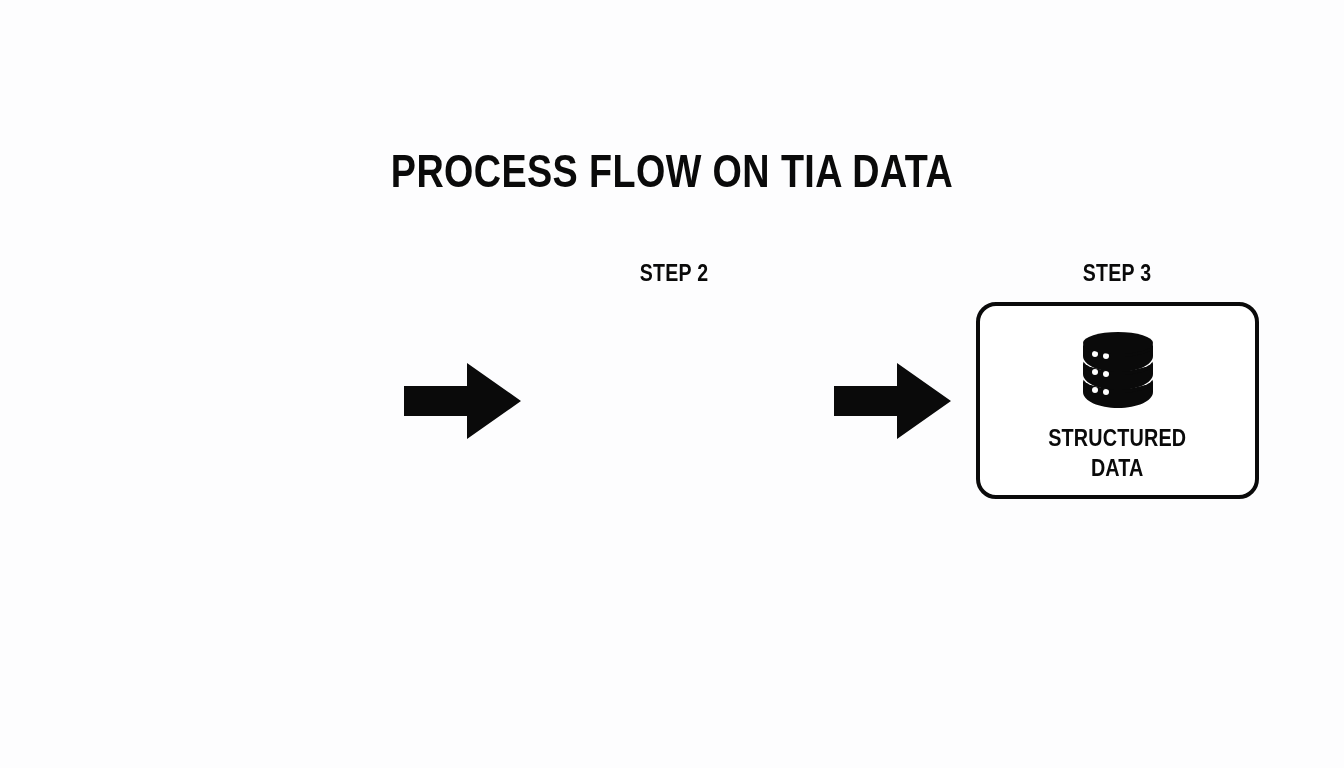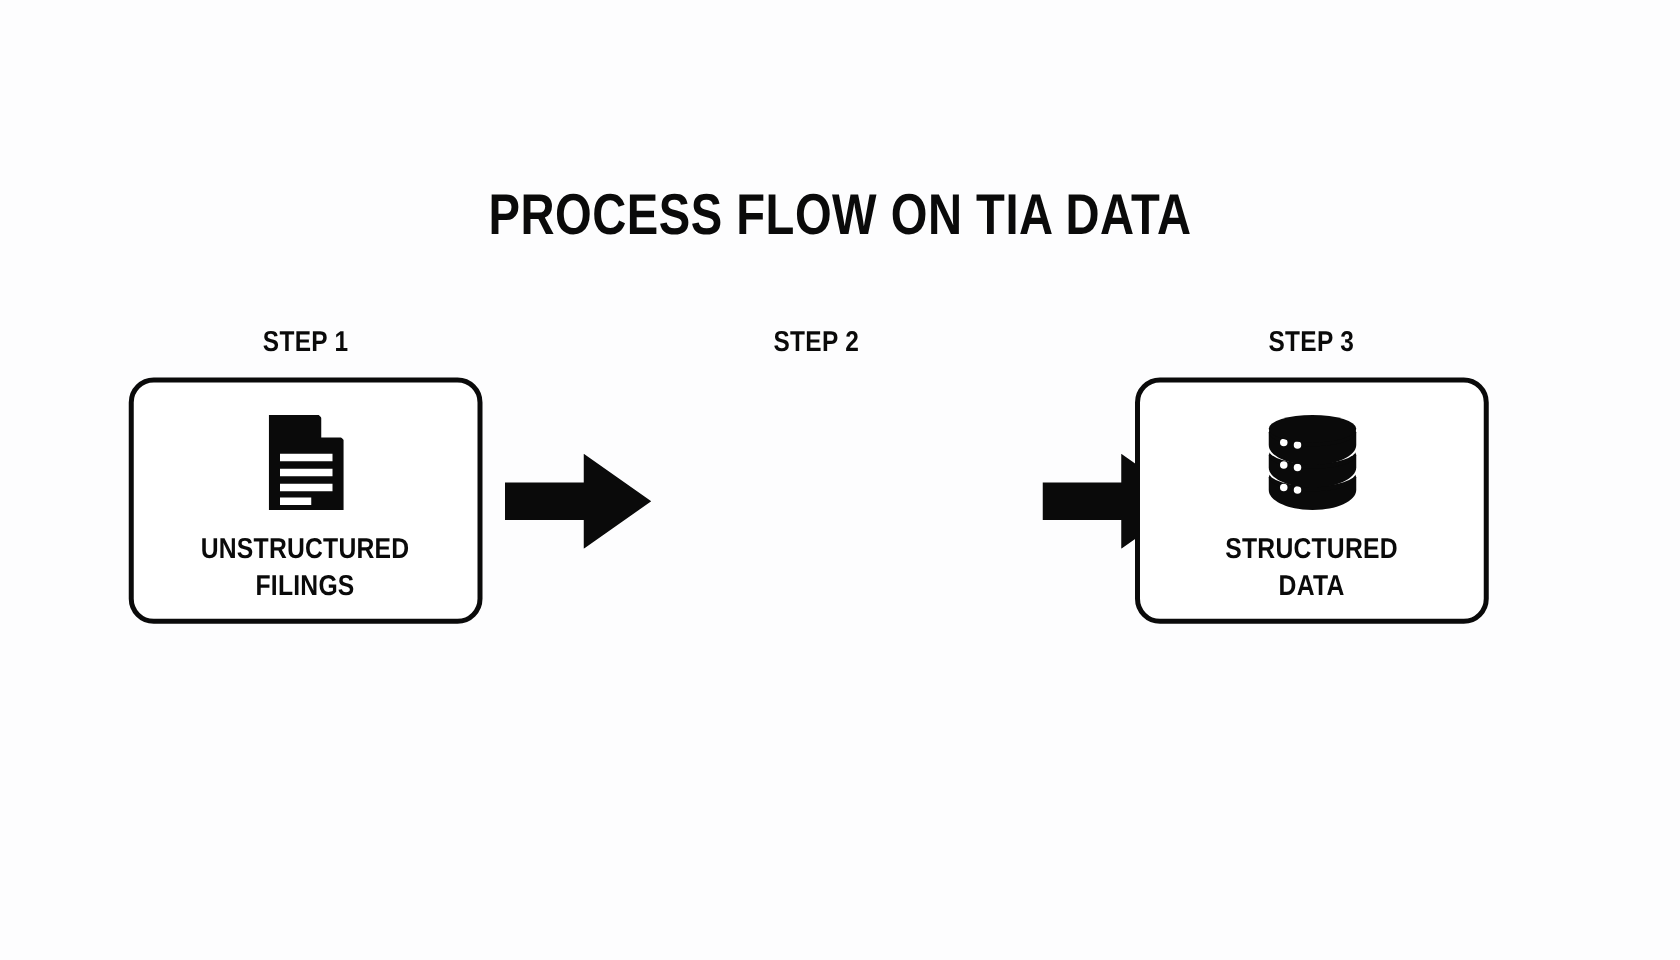--- a/index.html
+++ b/index.html
@@ -88,59 +88,38 @@
     color: #0a0a0a;
     line-height: 1.32;
     letter-spacing: 0.2px;
     transform: scaleX(0.86);
     transform-origin: center top;
     white-space: nowrap;
   }
 
   
   #step-1 { left: 103px; width: 283px; }
-  #step-2 { left: 511px; width: 284px; }
-  #step-3 { left: 908px; width: 282px; }
+  #step-2 { left: 532px; width: 284px; }
+  #step-3 { left: 976px; width: 282px; }
 
   
   .arrow {
     position: absolute;
     top: 363px;
   }
   #arrow-1 { left: 404px; }
   #arrow-2 { left: 834px; }
 </style>
 </head>
 <body>
 
 <div id="canvas">
 
   <div class="title">PROCESS FLOW ON TIA DATA</div>
 
-  <div class="step" id="step-1">
-    <div class="step-label">STEP 1</div>
-
-    <div class="step-box">
-      <div class="step-icon">
-
-        <svg width="60" height="76" viewBox="0 0 60 76">
-          <path d="M0 0 H40 L60 20 V76 H0 Z" fill="#0a0a0a"></path>
-          <path d="M42 0 L60 18 H42 Z" fill="#ffffff"></path>
-          <rect x="9" y="31" width="42" height="6" fill="#ffffff"></rect>
-          <rect x="9" y="43" width="42" height="6" fill="#ffffff"></rect>
-          <rect x="9" y="55" width="42" height="6" fill="#ffffff"></rect>
-          <rect x="9" y="66" width="25" height="6" fill="#ffffff"></rect>
-        </svg>
-      </div>
-      <div class="step-caption">
-        <div>UNSTRUCTURED</div>
-        <div>FILINGS</div>
-      </div>
-    </div>
-  </div>
 
   <div class="arrow" id="arrow-1">
     <svg width="117" height="76" viewBox="0 0 117 76">
       <path d="M0 23 H63 V0 L117 38 L63 76 V53 H0 Z" fill="#0a0a0a"></path>
     </svg>
   </div>
 
   <div class="step" id="step-2">
     <div class="step-label">STEP 2</div>
 

